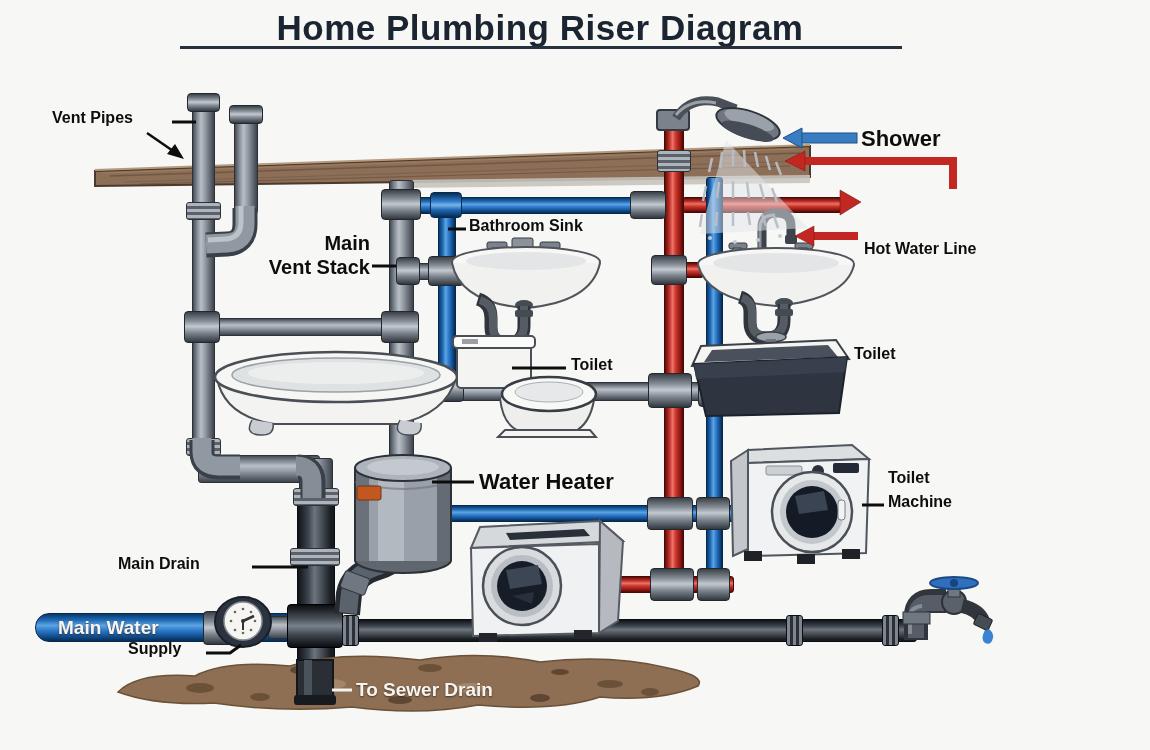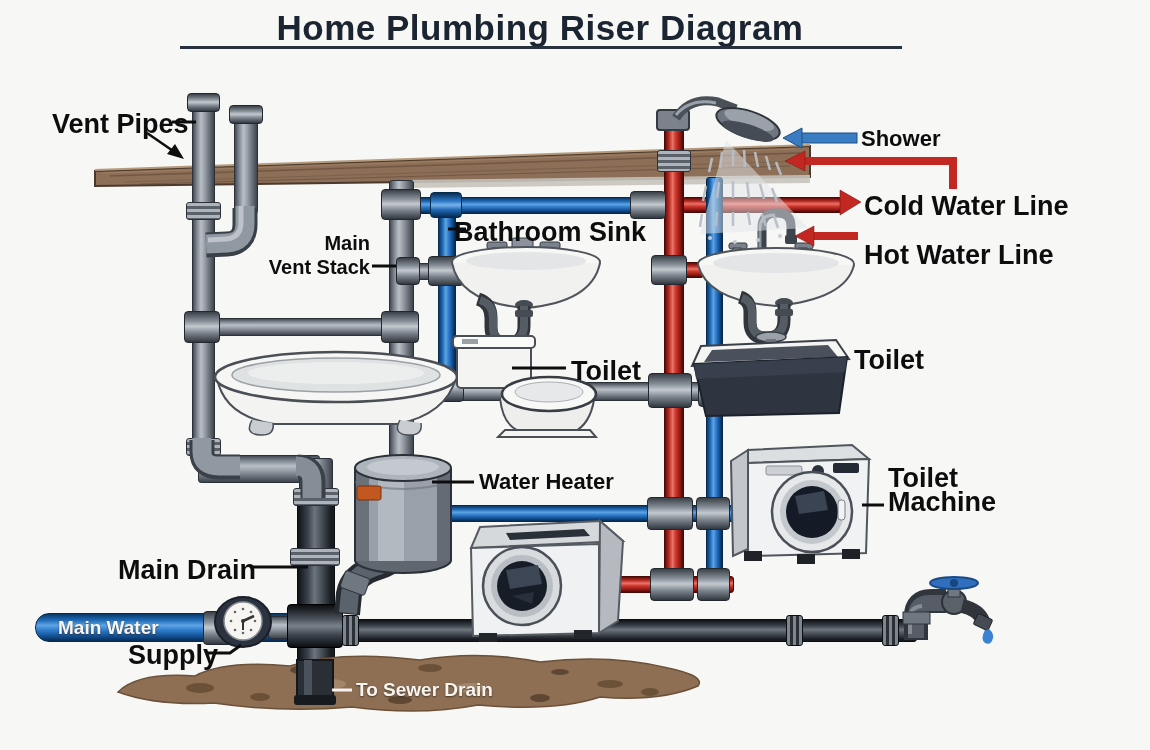--- a/index.html
+++ b/index.html
@@ -16,21 +16,21 @@
   .rh{background:linear-gradient(180deg,#5e0c09,#b52a22 22%,#ec7267 42%,#cc362c 60%,#8c1712 85%,#4e0907);border:1px solid #470806;}
   .dv{background:linear-gradient(90deg,#101318,#3c434b 28%,#6c747d 46%,#474e56 66%,#181c21 92%);border:1px solid #0b0e11;}
   .dh{background:linear-gradient(180deg,#101318,#3c434b 28%,#6c747d 46%,#474e56 66%,#181c21 92%);border:1px solid #0b0e11;}
   .fit{position:absolute;z-index:3;border-radius:4px;background:linear-gradient(180deg,#3a4047,#858d96 30%,#c3c9cf 48%,#7b838c 70%,#32383f);border:1px solid #23282e;}
   .bfit{position:absolute;z-index:3;border-radius:4px;background:linear-gradient(180deg,#072c52,#2f7ccc 35%,#7ab4ea 50%,#1e68b4 70%,#072c52);border:1px solid #07294c;}
   .dfit{position:absolute;z-index:3;border-radius:4px;background:linear-gradient(180deg,#0b0e11,#474e56 32%,#79828b 50%,#3c434b 72%,#0b0e11);border:1px solid #000;}
   .coup{position:absolute;z-index:3;border-radius:3px;border:1px solid #2c3138;background:repeating-linear-gradient(180deg,#aeb4bb 0 3px,#5a6169 3px 6px);}
   .coupd{position:absolute;z-index:3;border-radius:3px;border:1px solid #0b0e11;background:repeating-linear-gradient(90deg,#7e868f 0 3px,#2b3036 3px 6px);}
   
   .lbl{position:absolute;z-index:7;font-weight:700;color:#0d0d0d;white-space:nowrap;}
-  .s19{font-size:19px;} .s20{font-size:20px;} .s21{font-size:27px;} .s22{font-size:22px;}
+  .s19{font-size:19px;} .s20{font-size:20px;} .s21{font-size:16px;} .s22{font-size:22px;}
   .wlbl{color:#f7f5f1;text-shadow:0 1px 2px rgba(45,32,20,.75);}
   #title{left:540px;top:8px;transform:translateX(-50%);font-size:35px;letter-spacing:.5px;color:#1b2431;}
   #title-rule{position:absolute;left:180px;top:46px;width:722px;height:3px;background:#27303d;z-index:7;}
   #subtitle{left:529px;top:54px;transform:translateX(-50%);font-size:22px;font-weight:400;color:#39424e;}
   svg{overflow:visible;}
 </style>
 </head>
 <body>
 
 <div id="canvas">
@@ -368,23 +368,22 @@
       <rect x="812" y="232" width="46" height="8" fill="#c32721"></rect>
       <polygon points="795,236 814,226 814,246" fill="#c32721" stroke="#7e0f0b" stroke-width=".5"></polygon>
     </g>
   </svg>
 
   <div class="lbl s21" style="left:52px;top:109px">Vent Pipes</div>
   <div class="lbl s20" style="left:230px;top:231px;width:140px;text-align:right;line-height:24px">
     <span style="display:block">Main</span>
     <span style="display:block">Vent Stack</span>
   </div>
-  <div class="lbl s21" style="left:454px;top:217px">Bathroom Sink</div>
+  <div class="lbl s21" style="left:469px;top:217px">Bathroom Sink</div>
   <div class="lbl s22" style="left:861px;top:126px">Shower</div>
-  <div class="lbl s21" style="left:864px;top:191px">Cold Water Line</div>
   <div class="lbl s21" style="left:864px;top:240px">Hot Water Line</div>
   <div class="lbl s21" style="left:571px;top:356px">Toilet</div>
   <div class="lbl s21" style="left:854px;top:345px">Toilet</div>
   <div class="lbl s22" style="left:479px;top:469px">Water Heater</div>
   <div class="lbl s21" style="left:888px;top:466px;line-height:24px">
     <span style="display:block">Toilet</span>
     <span style="display:block">Machine</span>
   </div>
   <div class="lbl s21" style="left:118px;top:555px">Main Drain</div>
   <div class="lbl s19 wlbl" style="left:58px;top:617px">Main Water</div>

